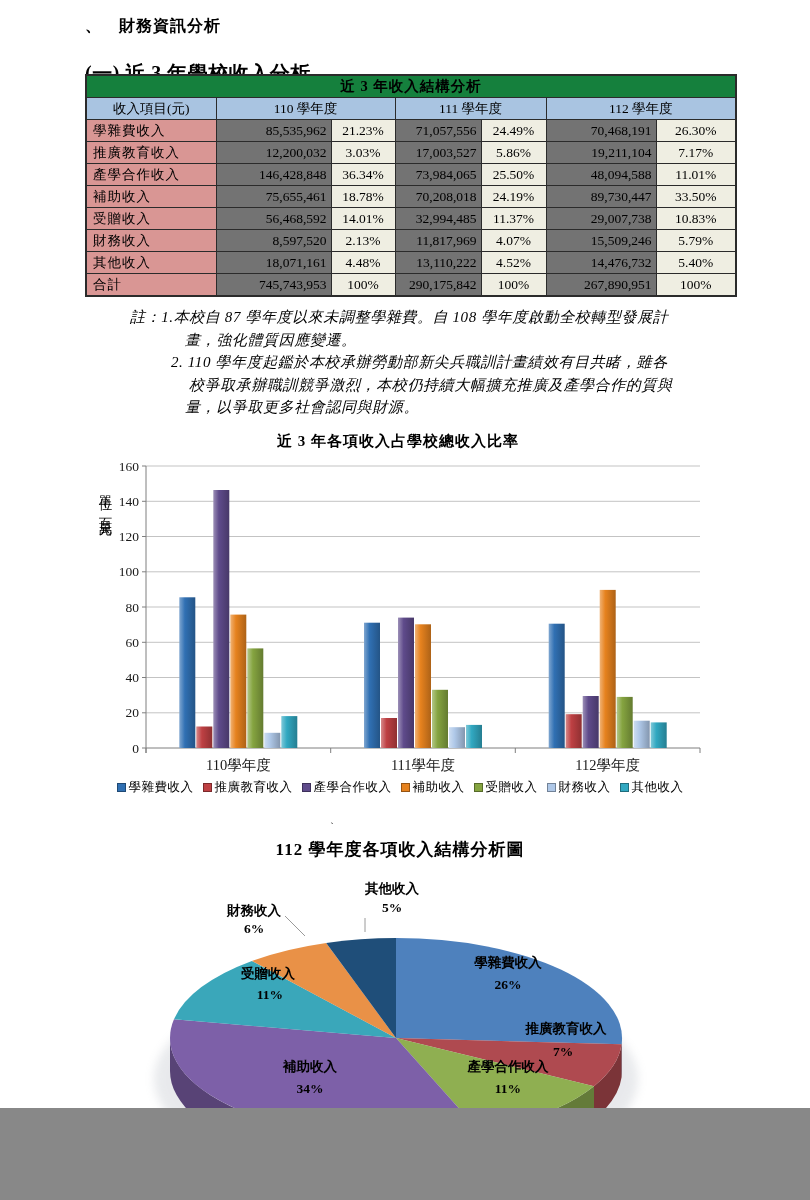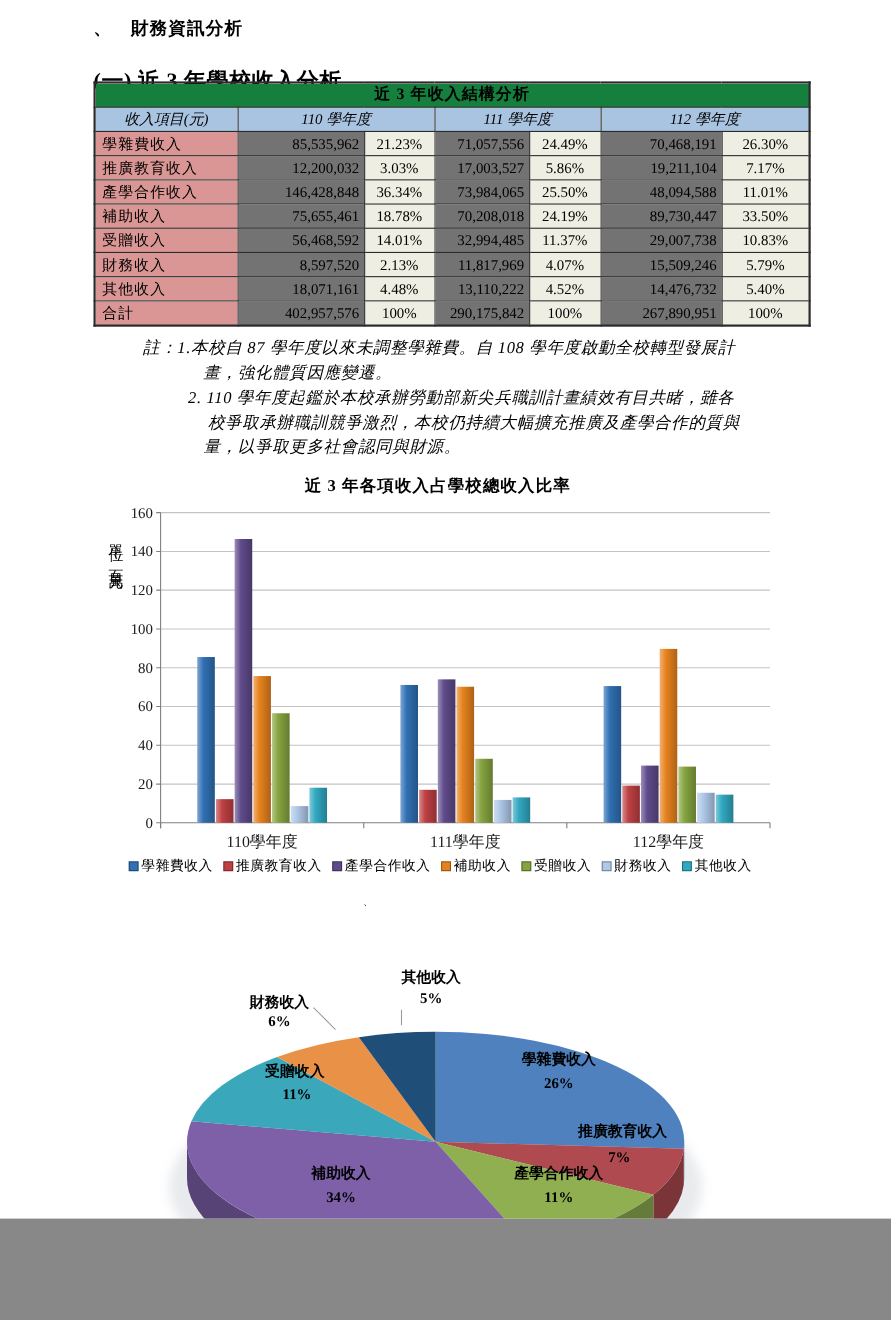--- a/index.html
+++ b/index.html
@@ -8,21 +8,21 @@
   .page { position:relative; width:810px; height:1108px; background:#fff; margin:0 auto; overflow:hidden; }
 
   .h1 { position:absolute; left:85px; top:16px; font-size:16px; font-weight:bold; letter-spacing:1px; }
   .h2 { position:absolute; left:85px; top:60px; font-size:20px; font-weight:bold; letter-spacing:0.5px; }
 
   
   .tbl-wrap { position:absolute; left:85px; top:74px; }
   table.fin { border-collapse:collapse; table-layout:fixed; width:650px; font-size:13.5px; border:2px solid #2b2b2b; }
   table.fin td, table.fin th { border:1px solid #2b2b2b; padding:0 4px; height:22px; line-height:21px; font-weight:normal; overflow:hidden; white-space:nowrap; }
   .t-title  { background:#15803d; font-weight:bold !important; text-align:center; font-size:14.5px; letter-spacing:1px; }
-  .t-year, .t-corner { background:#a9c4e1; text-align:center;font-style:italic; }
+  .t-year, .t-corner { background:#a9c4e1; text-align:center; }
   .t-rowhead { background:#d99694; text-align:left; padding-left:6px !important; letter-spacing:1px; }
   .t-amt { background:#737373; text-align:right; }
   .t-pct { background:#efeee2; text-align:center; }
 
   
   .notes { position:absolute; left:130px; top:306px; width:620px; }
   .note-line { position:relative; white-space:nowrap; font-size:15px; letter-spacing:0.6px; line-height:22.5px;font-style:italic; }
 
   
   .bar-title { position:absolute; left:88px; top:432px; width:620px; text-align:center; font-size:15px; font-weight:bold; letter-spacing:1px; }
@@ -128,21 +128,21 @@
             <td class="t-rowhead">其他收入</td>
             <td class="t-amt">18,071,161</td>
             <td class="t-pct">4.48%</td>
             <td class="t-amt">13,110,222</td>
             <td class="t-pct">4.52%</td>
             <td class="t-amt">14,476,732</td>
             <td class="t-pct">5.40%</td>
           </tr>
           <tr>
             <td class="t-rowhead">合計</td>
-            <td class="t-amt">402,957,576</td>
+            <td class="t-amt">745,743,953</td>
             <td class="t-pct">100%</td>
             <td class="t-amt">290,175,842</td>
             <td class="t-pct">100%</td>
             <td class="t-amt">267,890,951</td>
             <td class="t-pct">100%</td>
           </tr>
         </tbody>
     </table>
   </div>
 
@@ -277,20 +277,21 @@
         <span>財務收入</span>
       </span>
       <span class="legend-item">
         <span class="legend-swatch" style="background: rgb(49, 168, 193);"></span>
         <span>其他收入</span>
       </span>
     </div>
 
   <div class="stray">、</div>
 
+  <div class="pie-title">112 學年度各項收入結構分析圖</div>
   <svg class="pie-svg" width="700" height="334" viewBox="0 0 700 334">
       <defs>
         <filter id="pblur" x="-20%" y="-20%" width="140%" height="140%">
           <feGaussianBlur stdDeviation="5"></feGaussianBlur>
         </filter>
       </defs>
       <ellipse cx="336" cy="213" rx="242" ry="104" fill="#9aa0ac" opacity="0.22" filter="url(#pblur)"></ellipse>
       <path d="M562 172 A226 100 0 0 1 561.6 178.3 L561.6 211.3 A226 100 0 0 0 562 205 Z" fill="rgb(55,90,132)"></path>
       <path d="M561.6 178.3 A226 100 0 0 1 534 220.2 L534 253.2 A226 100 0 0 0 561.6 211.3 Z" fill="rgb(123,52,56)"></path>
       <path d="M534 220.2 A226 100 0 0 1 419.2 265 L419.2 298 A226 100 0 0 0 534 253.2 Z" fill="rgb(100,123,57)"></path>

